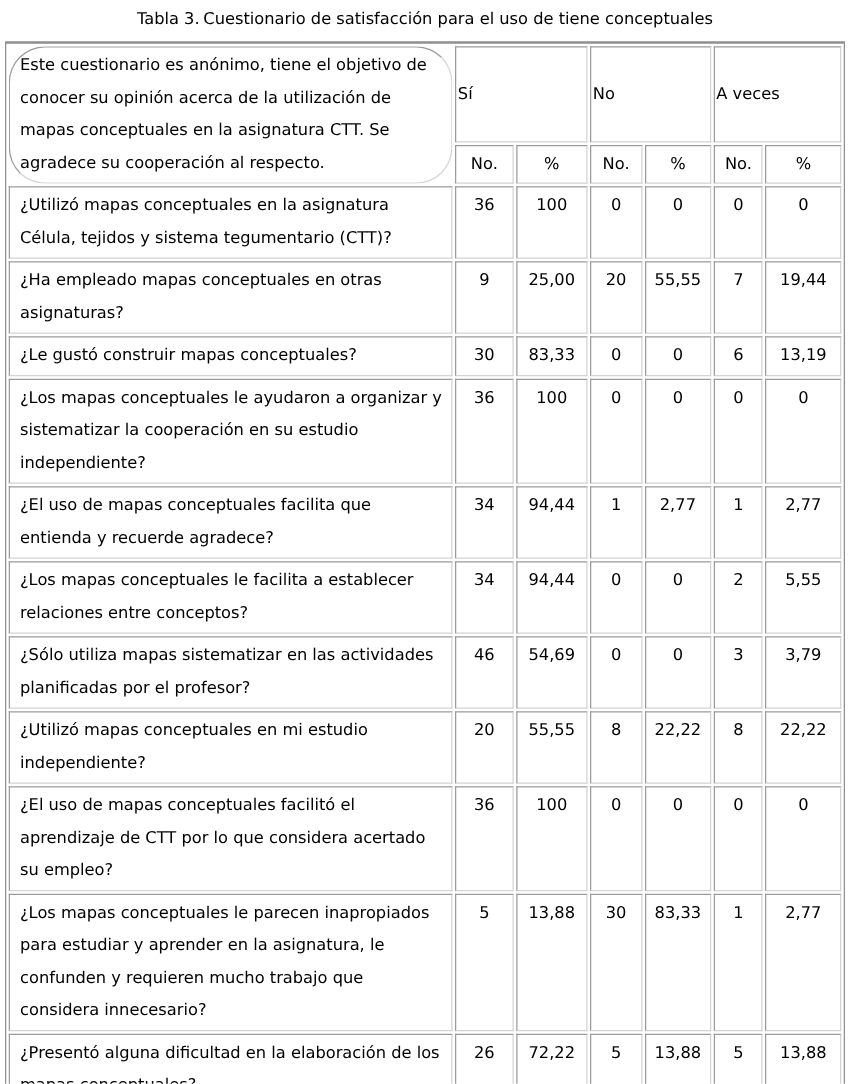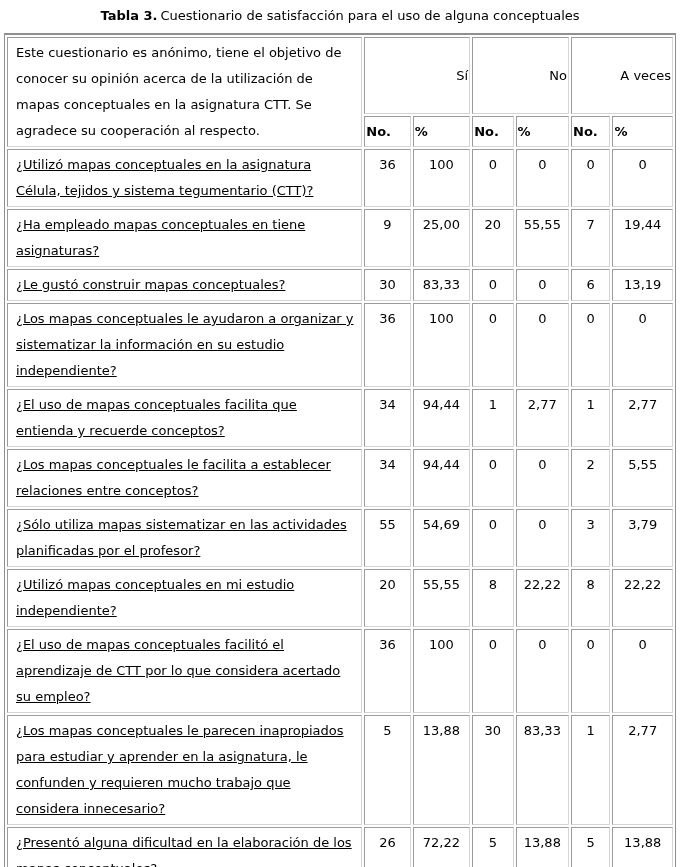--- a/index.html
+++ b/index.html
@@ -13,21 +13,21 @@
     font-family: "DejaVu Sans", "Liberation Sans", sans-serif;
     font-size: 13px;
     color: #000000;
     overflow: hidden;
   }
   .title {
     text-align: center;
     margin: 7px 0 8px 0;
     line-height: 18px;
   }
-  .title .bold { font-weight: bold; }
+  .title .bold { font-weight: normal; }
   .title .rest { margin-left: 3px; }
 
   table.qtable {
     border-collapse: separate;
     border-spacing: 2px;
     table-layout: fixed;
     width: 672px;
     margin-left: 4px;
     border: 1px solid var(--frame, #8f8f8f);
     border-top-width: 2px;
@@ -38,47 +38,47 @@
     border: 1px solid;
     border-color: var(--border-dark, #9b9b9b) var(--border-light, #cfcfcf) var(--border-light, #cfcfcf) var(--border-dark, #9b9b9b);
     line-height: 26px;
     vertical-align: top;
     background: #ffffff;
     overflow: hidden;
   }
   td.q {
     text-align: left;
     padding: 2px 6px 2px 8px;
-    text-decoration: underline;
   }
   td.n {
     text-align: center;
     padding: 2px 2px;
   }
   td.intro {
     vertical-align: top;
     padding: 2px 6px 2px 8px;
+    border-radius: 29px;
   }
   td.group {
-    text-align: right;
+    text-align: left;
     vertical-align: middle;
     height: 66px;
   }
   td.sub {
+    text-align: center;
     vertical-align: middle;
     height: 24px;
     line-height: 24px;
-    font-weight: bold;
   }
 </style>
 </head>
 <body>
 
 <div class="title">
-  <span class="bold">Tabla 3.</span><span class="rest">Cuestionario de satisfacción para el uso de alguna conceptuales</span>
+  <span class="bold">Tabla 3.</span><span class="rest">Cuestionario de satisfacción para el uso de tiene conceptuales</span>
 </div>
 
 <table class="qtable" cellspacing="2">
   <colgroup>
     <col style="width:352px">
     <col style="width:46px">
     <col style="width:57px">
     <col style="width:41px">
     <col style="width:53px">
     <col style="width:39px">
@@ -103,67 +103,67 @@
     <tr>
       <td class="q">¿Utilizó mapas conceptuales en la asignatura Célula, tejidos y sistema tegumentario (CTT)?</td>
       <td class="n">36</td>
       <td class="n">100</td>
       <td class="n">0</td>
       <td class="n">0</td>
       <td class="n">0</td>
       <td class="n">0</td>
     </tr>
     <tr>
-      <td class="q">¿Ha empleado mapas conceptuales en tiene asignaturas?</td>
+      <td class="q">¿Ha empleado mapas conceptuales en otras asignaturas?</td>
       <td class="n">9</td>
       <td class="n">25,00</td>
       <td class="n">20</td>
       <td class="n">55,55</td>
       <td class="n">7</td>
       <td class="n">19,44</td>
     </tr>
     <tr>
       <td class="q">¿Le gustó construir mapas conceptuales?</td>
       <td class="n">30</td>
       <td class="n">83,33</td>
       <td class="n">0</td>
       <td class="n">0</td>
       <td class="n">6</td>
       <td class="n">13,19</td>
     </tr>
     <tr>
-      <td class="q">¿Los mapas conceptuales le ayudaron a organizar y sistematizar la información en su estudio independiente?</td>
+      <td class="q">¿Los mapas conceptuales le ayudaron a organizar y sistematizar la cooperación en su estudio independiente?</td>
       <td class="n">36</td>
       <td class="n">100</td>
       <td class="n">0</td>
       <td class="n">0</td>
       <td class="n">0</td>
       <td class="n">0</td>
     </tr>
     <tr>
-      <td class="q">¿El uso de mapas conceptuales facilita que entienda y recuerde conceptos?</td>
+      <td class="q">¿El uso de mapas conceptuales facilita que entienda y recuerde agradece?</td>
       <td class="n">34</td>
       <td class="n">94,44</td>
       <td class="n">1</td>
       <td class="n">2,77</td>
       <td class="n">1</td>
       <td class="n">2,77</td>
     </tr>
     <tr>
       <td class="q">¿Los mapas conceptuales le facilita a establecer relaciones entre conceptos?</td>
       <td class="n">34</td>
       <td class="n">94,44</td>
       <td class="n">0</td>
       <td class="n">0</td>
       <td class="n">2</td>
       <td class="n">5,55</td>
     </tr>
     <tr>
       <td class="q">¿Sólo utiliza mapas sistematizar en las actividades planificadas por el profesor?</td>
-      <td class="n">55</td>
+      <td class="n">46</td>
       <td class="n">54,69</td>
       <td class="n">0</td>
       <td class="n">0</td>
       <td class="n">3</td>
       <td class="n">3,79</td>
     </tr>
     <tr>
       <td class="q">¿Utilizó mapas conceptuales en mi estudio independiente?</td>
       <td class="n">20</td>
       <td class="n">55,55</td>

